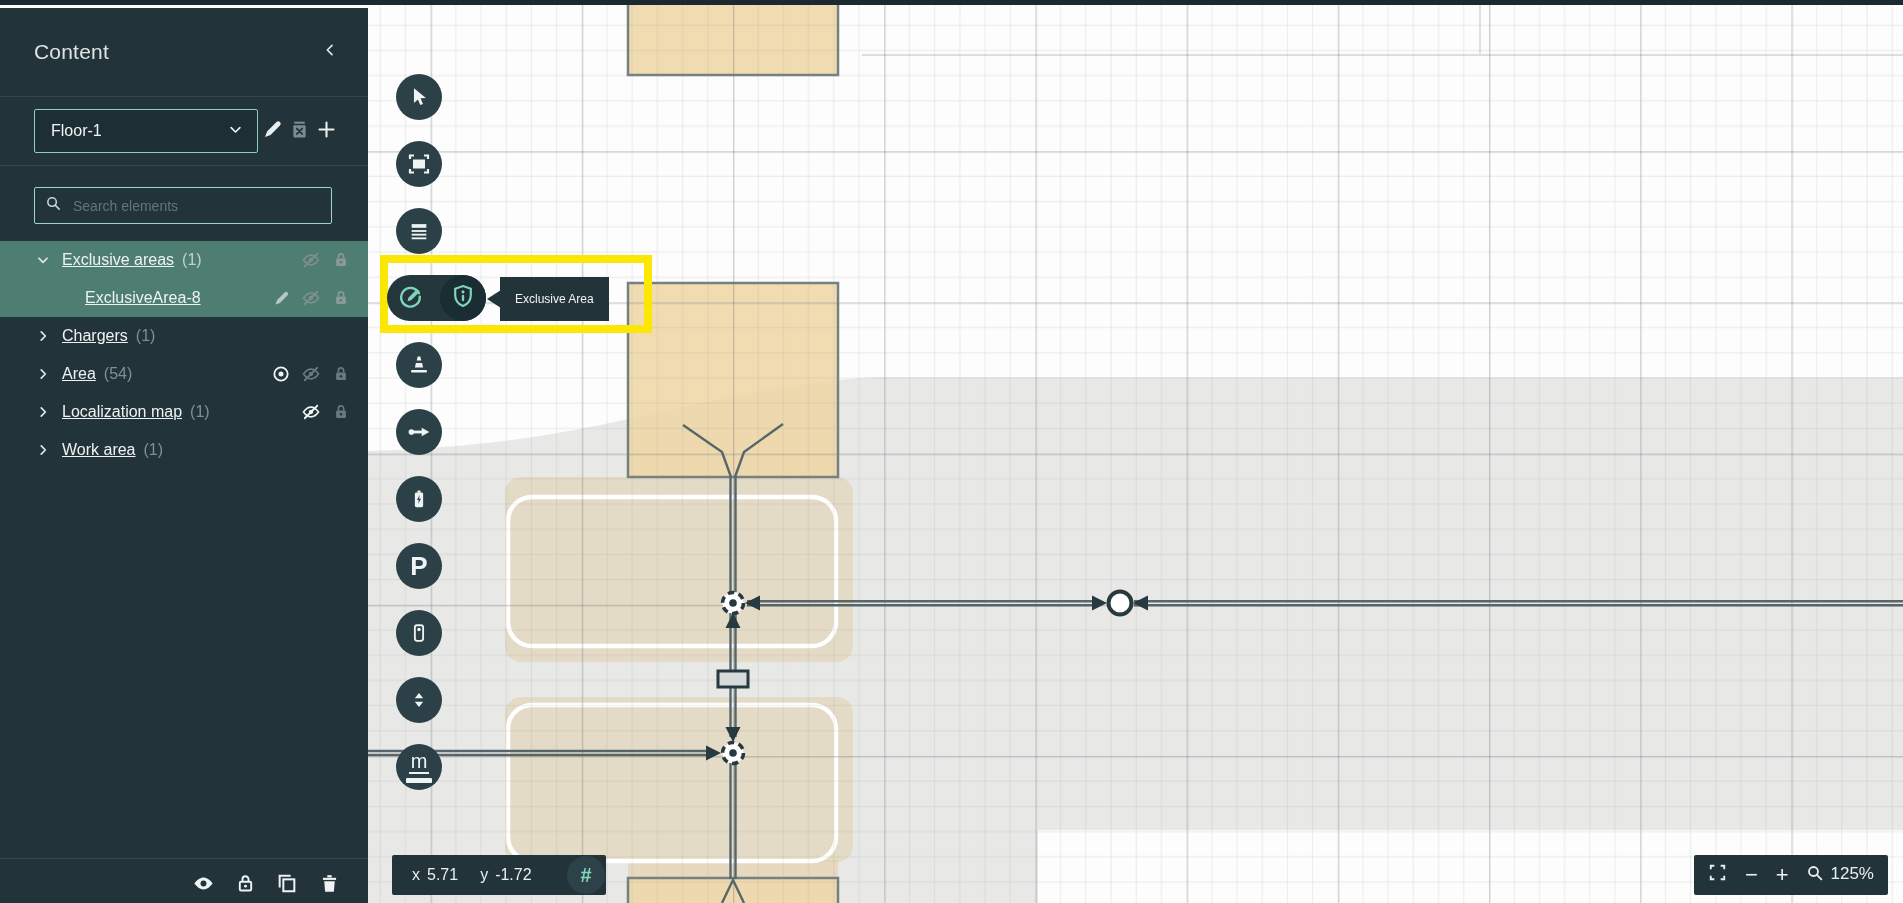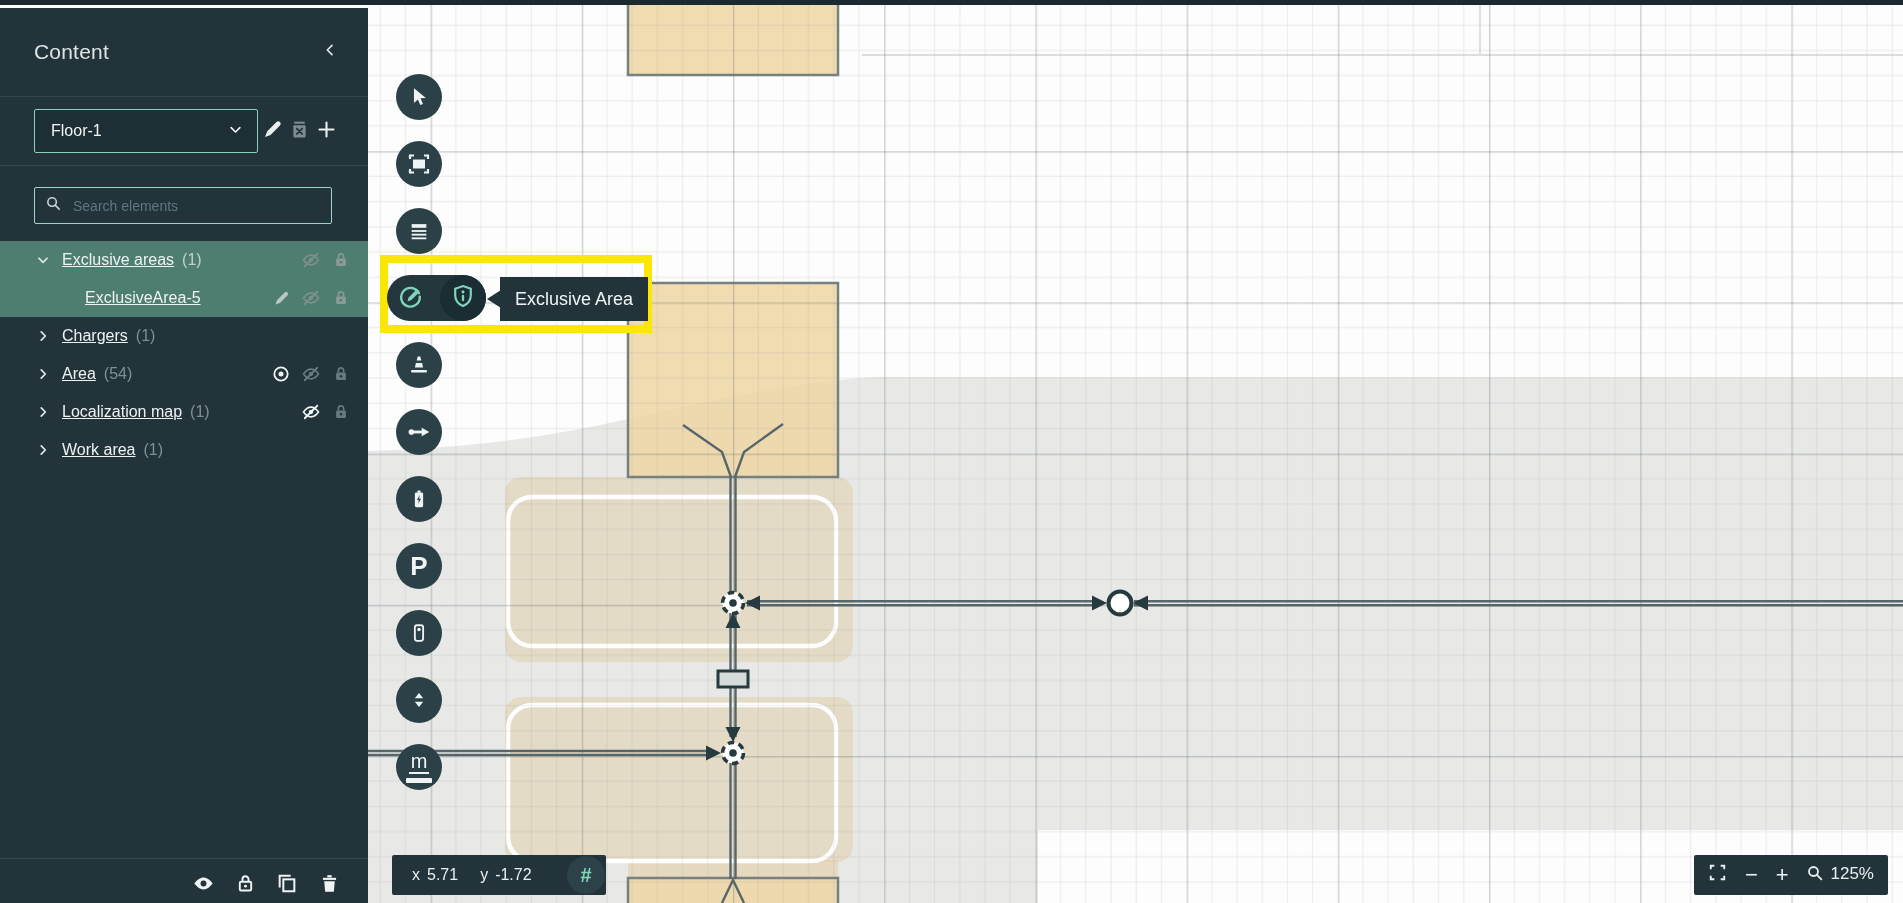--- a/index.html
+++ b/index.html
@@ -53,21 +53,21 @@
   .tool svg{display:block;}
   .tool .glyph{font-size:26px;font-weight:bold;color:#eef4f3;line-height:1;}
   .hl-box{position:absolute;left:12px;top:255px;width:272px;height:78px;border:8px solid #fbe703;
           box-sizing:border-box;z-index:24;pointer-events:none;}
   .active-pill{position:absolute;left:19px;top:275px;width:99px;height:46px;border-radius:23px;
                background:#24373d;z-index:25;display:flex;align-items:center;}
   .pill-draw{width:46px;height:46px;display:flex;align-items:center;justify-content:center;color:#7fd4b9;cursor:pointer;}
   .pill-info{width:46px;height:46px;border-radius:50%;background:#1a2d33;display:flex;align-items:center;
              justify-content:center;color:#7fd4b9;cursor:pointer;margin-left:7px;}
   .tooltip{position:absolute;left:132px;top:277px;height:44px;background:#22343a;color:#f1f4f4;
-           font-size:18px;display:flex;align-items:center;padding:0 15px;z-index:25;white-space:nowrap;}
+           font-size:12px;display:flex;align-items:center;padding:0 15px;z-index:25;white-space:nowrap;}
   .tooltip-arrow{position:absolute;left:119px;top:290px;width:0;height:0;z-index:25;
                  border-top:9px solid transparent;border-bottom:9px solid transparent;
                  border-right:14px solid #22343a;}
 
   
   .coordbar{position:absolute;left:24px;top:855px;width:214px;height:40px;background:#22343a;
             border-radius:2px;display:flex;align-items:center;z-index:22;color:#e9efee;font-size:16px;}
   .coordbar .pair{display:flex;gap:7px;}
   .coordbar .pair.x{margin-left:20px;}
   .coordbar .pair.y{margin-left:22px;}
@@ -165,21 +165,21 @@
             <span class="slot">
               <svg width="18" height="18" viewBox="0 0 24 24">
                   <rect x="5.5" y="10" width="13" height="10" rx="1.5" fill="#8a9a94"></rect>
                   <path d="M8.5 10 V7.3 a3.5 3.5 0 0 1 7 0 V10" fill="none" stroke="#8a9a94" stroke-width="2.2"></path>
                   <circle cx="12" cy="15" r="1.6" fill="#4e7d72"></circle>
                 </svg>
             </span>
           </span>
         </div>
         <div class="row child">
-          <span class="lbl">ExclusiveArea-5</span>
+          <span class="lbl">ExclusiveArea-8</span>
           <span class="row-icons">
             <span class="slot">
               <svg width="17" height="17" viewBox="0 0 24 24">
                   <path d="M3.5 20.5 L5.8 14.2 L16.5 3.5 A2.3 2.3 0 0 1 20.5 7.5 L9.8 18.2 Z" fill="#b9c7c1"></path>
                 </svg>
             </span>
             <span class="slot">
               <svg width="20" height="20" viewBox="0 0 24 24">
                   <path d="M3 12 C6.2 7.6 9.8 6.2 12 6.2 C14.2 6.2 17.8 7.6 21 12 C17.8 16.4 14.2 17.8 12 17.8 C9.8 17.8 6.2 16.4 3 12 Z" fill="none" stroke="#7d908a" stroke-width="2"></path>
                   <circle cx="12" cy="12" r="2.6" fill="#7d908a"></circle>

